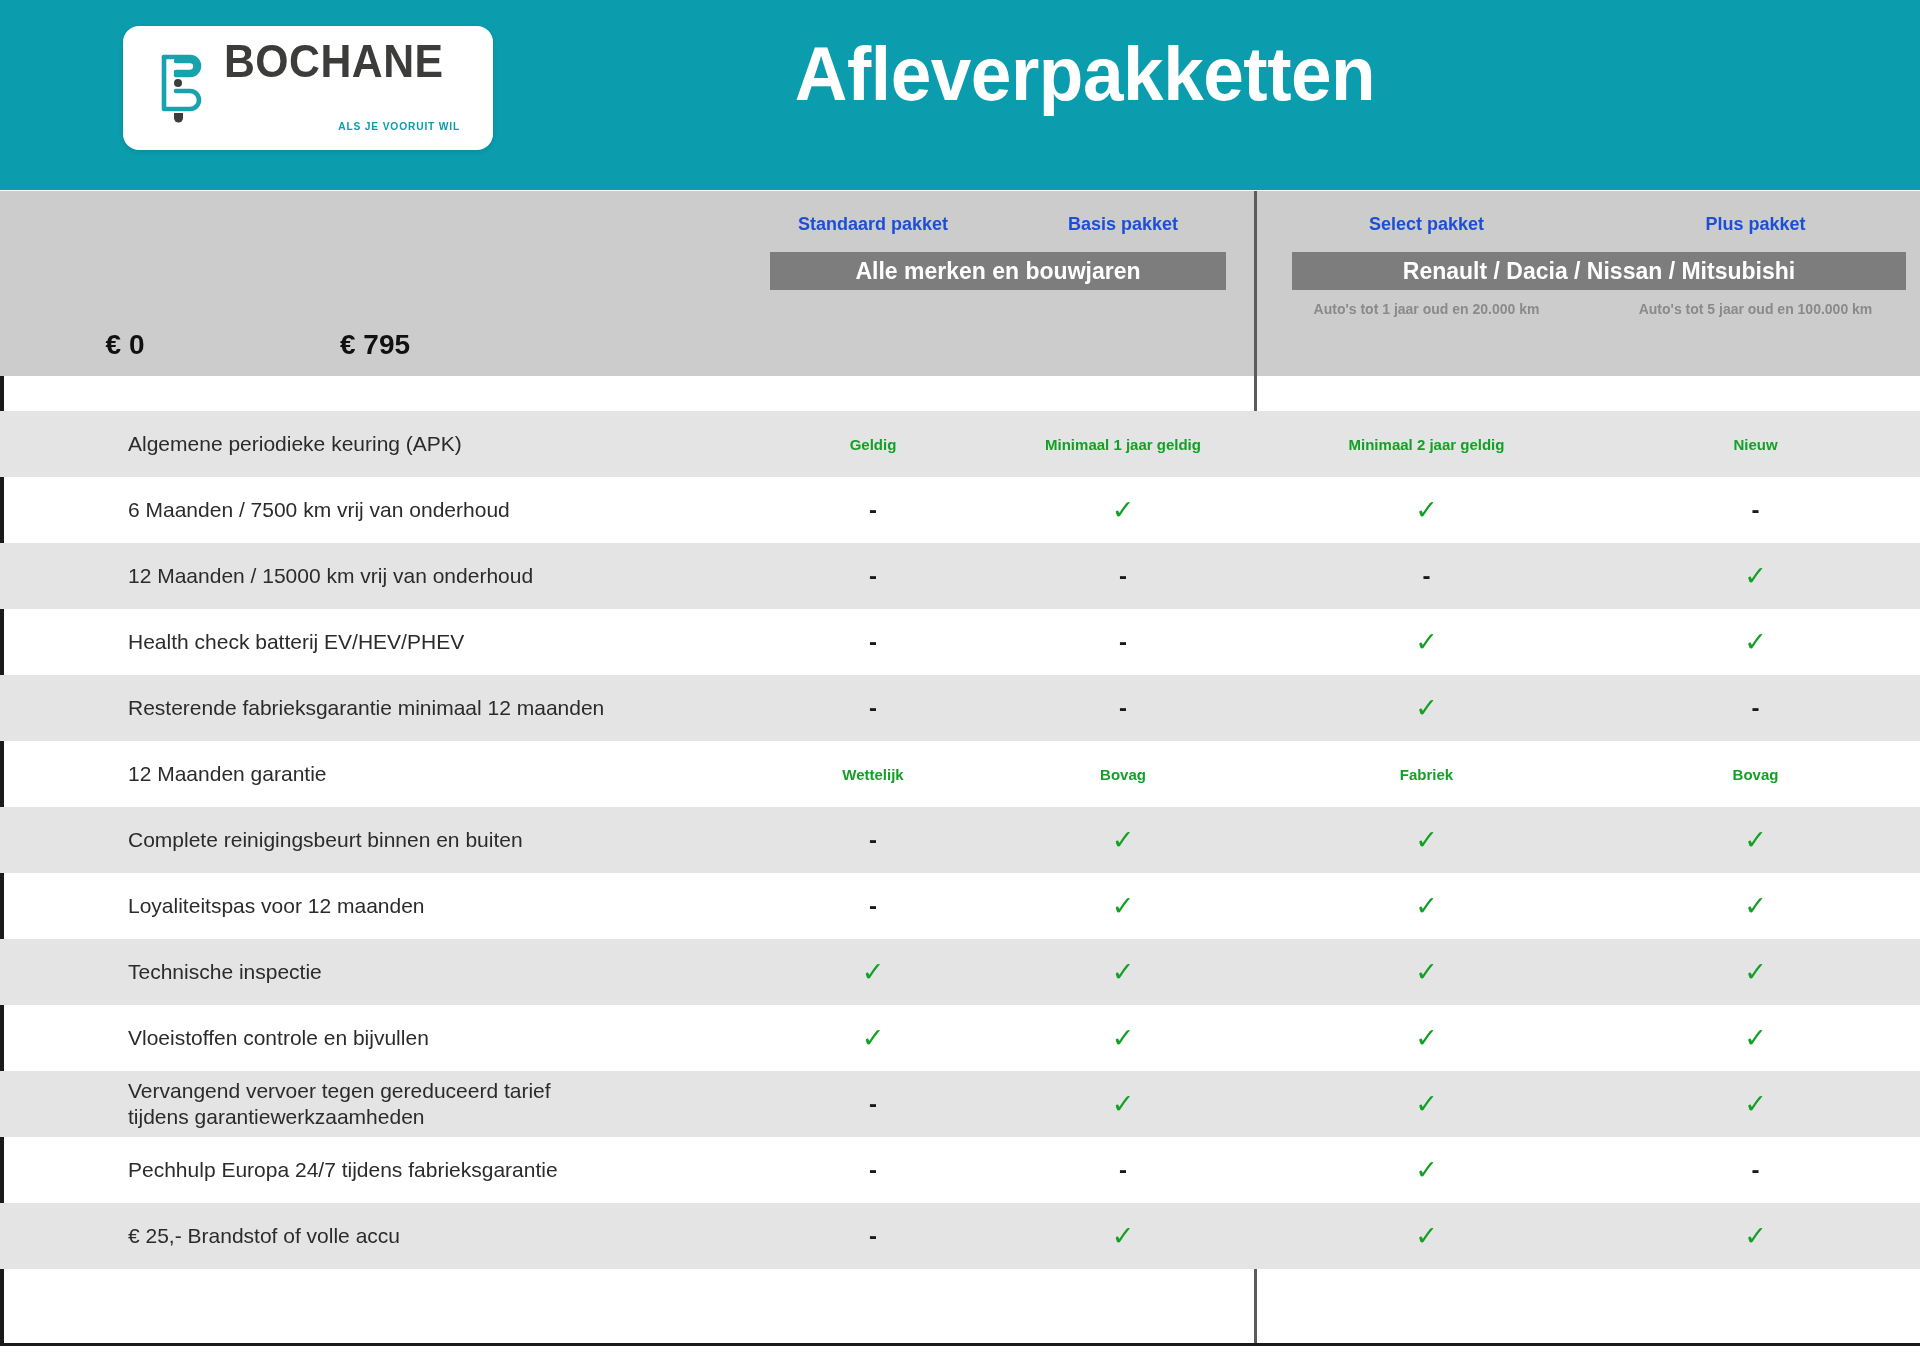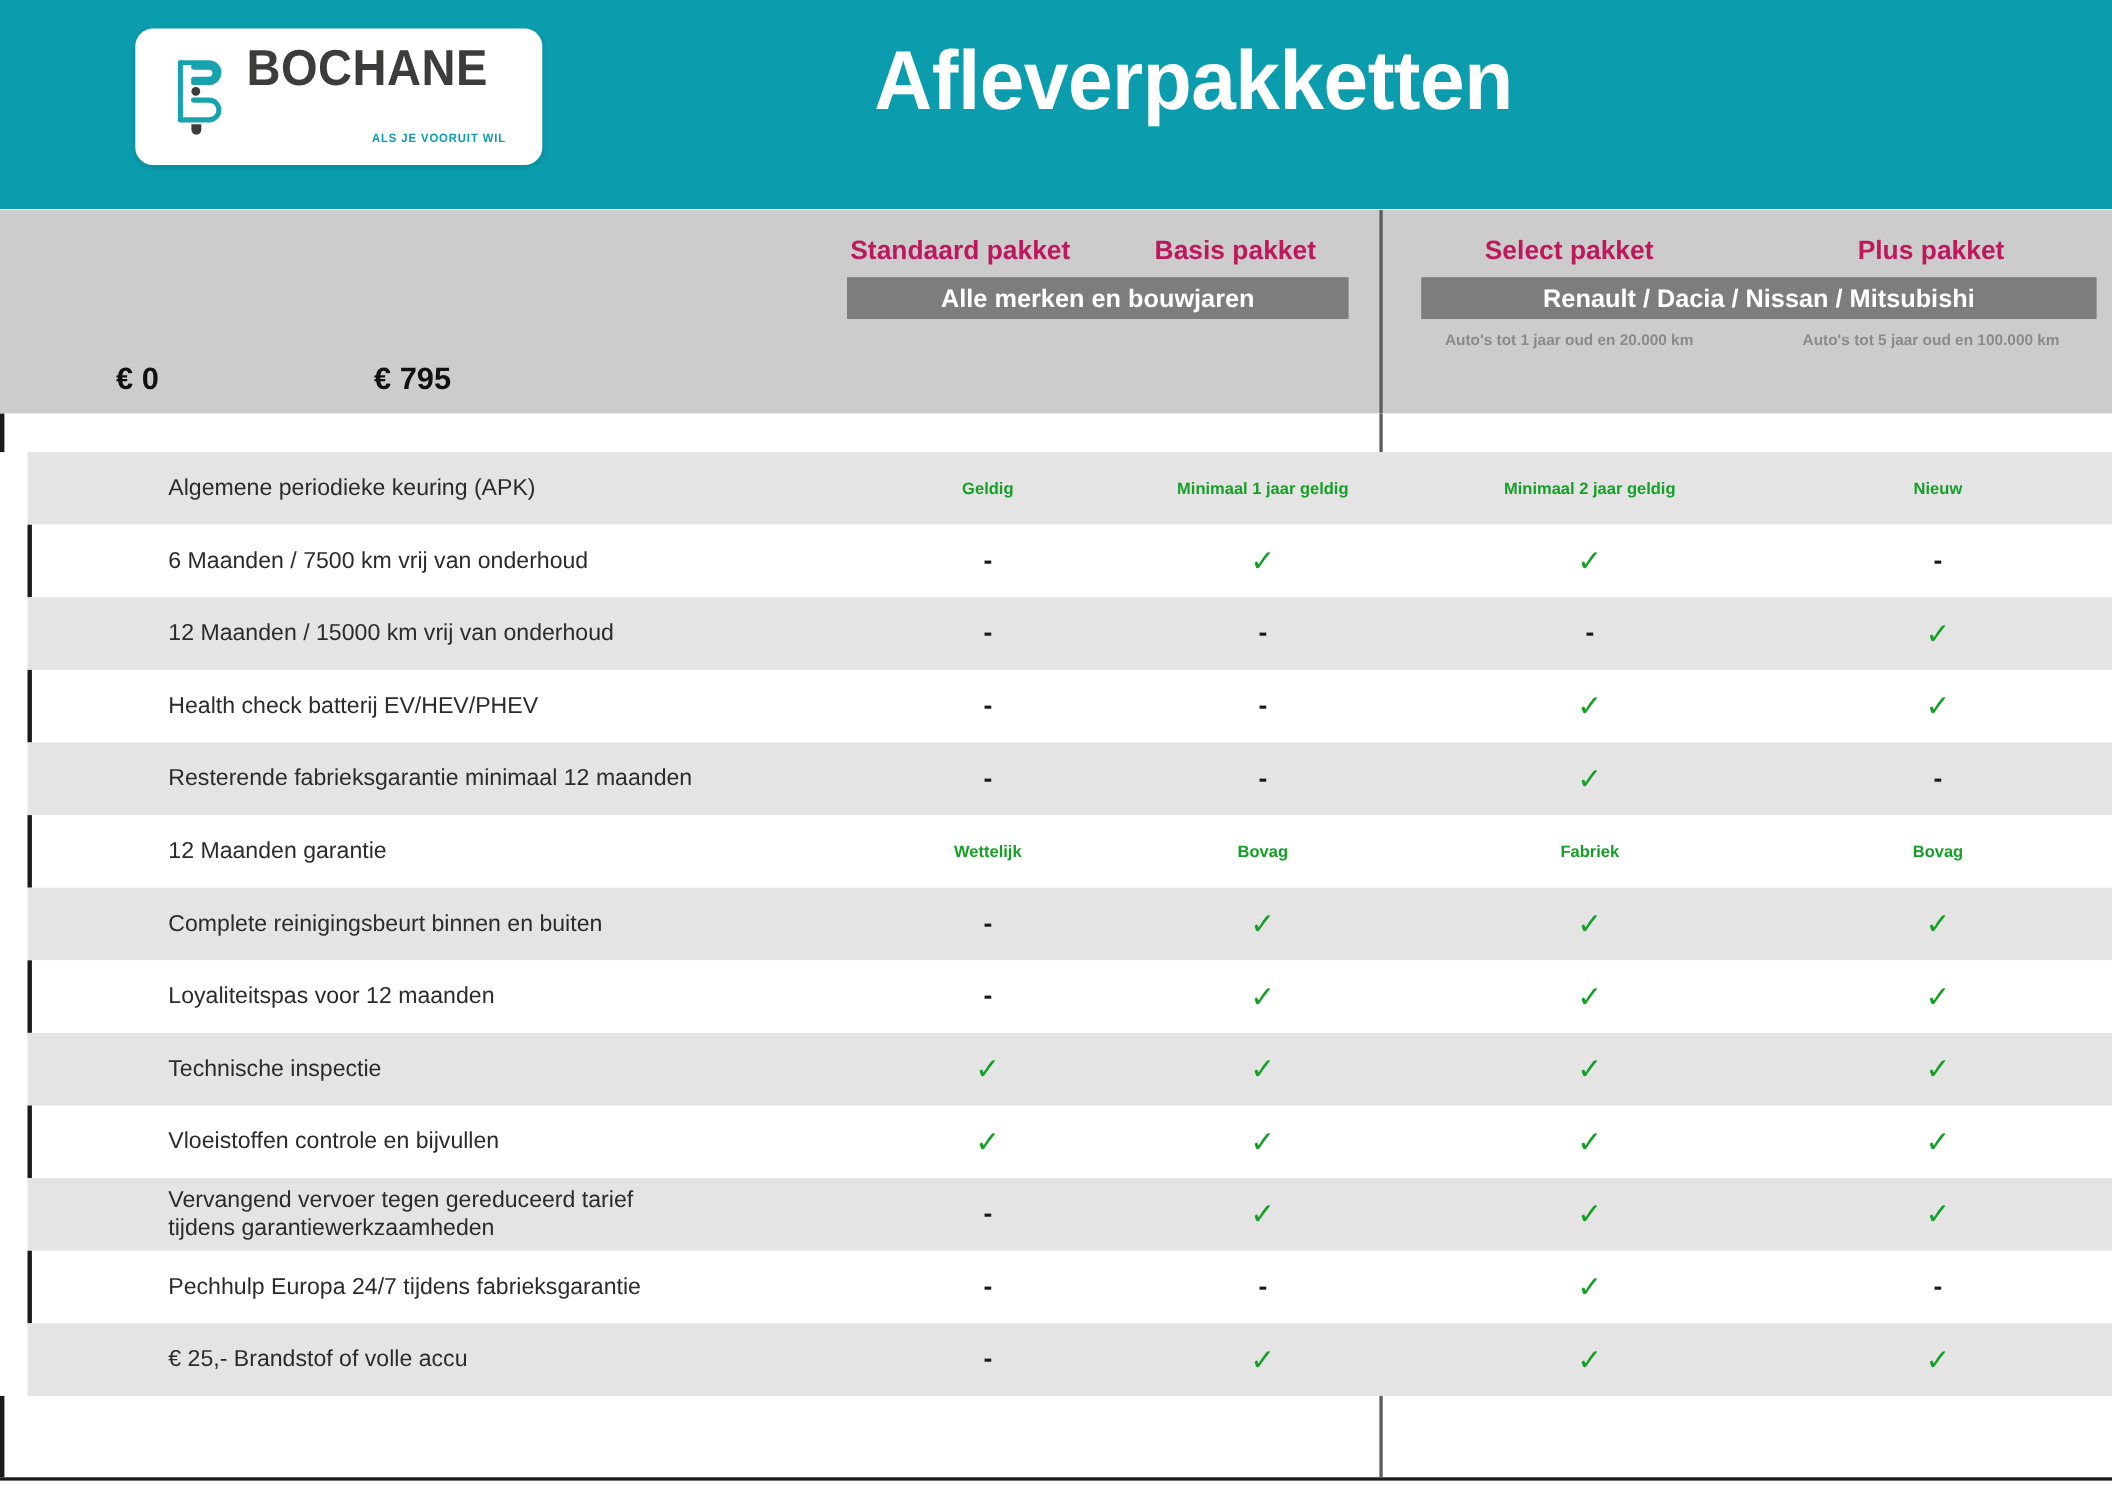--- a/index.html
+++ b/index.html
@@ -118,23 +118,23 @@
 
   .pkg-names {
     position: absolute;
     top: 23px;
     left: 0; right: 0;
     display: flex;
   }
   .pkg-names > div {
     flex: 1 1 0;
     text-align: center;
-    font-size: 24px;
-    font-weight: bold;
-    color: #be185d;
+    font-size: 18px;
+    font-weight: bold;
+    color: #1d4ed8;
     font-family: "Liberation Sans", sans-serif;
   }
   .brand-band {
     position: absolute;
     top: 61px;
     left: 22px;
     right: 22px;
     height: 38px;
     background: #7d7d7d;
     display: flex;
@@ -193,21 +193,21 @@
 
   
   .spacer-strip {
     height: 35px;
     background: #ffffff;
     display: flex;
     position: relative;
   }
 
   
-  .rows { position: relative; margin-left: 25px; }
+  .rows { position: relative; }
   .row {
     display: flex;
     position: relative;
     align-items: center;
     min-height: 66px;
   }
   .row.alt { background: #e4e4e4; }
   .row.plain { background: #ffffff; }
   .row .lbl {
     width: 748px;

